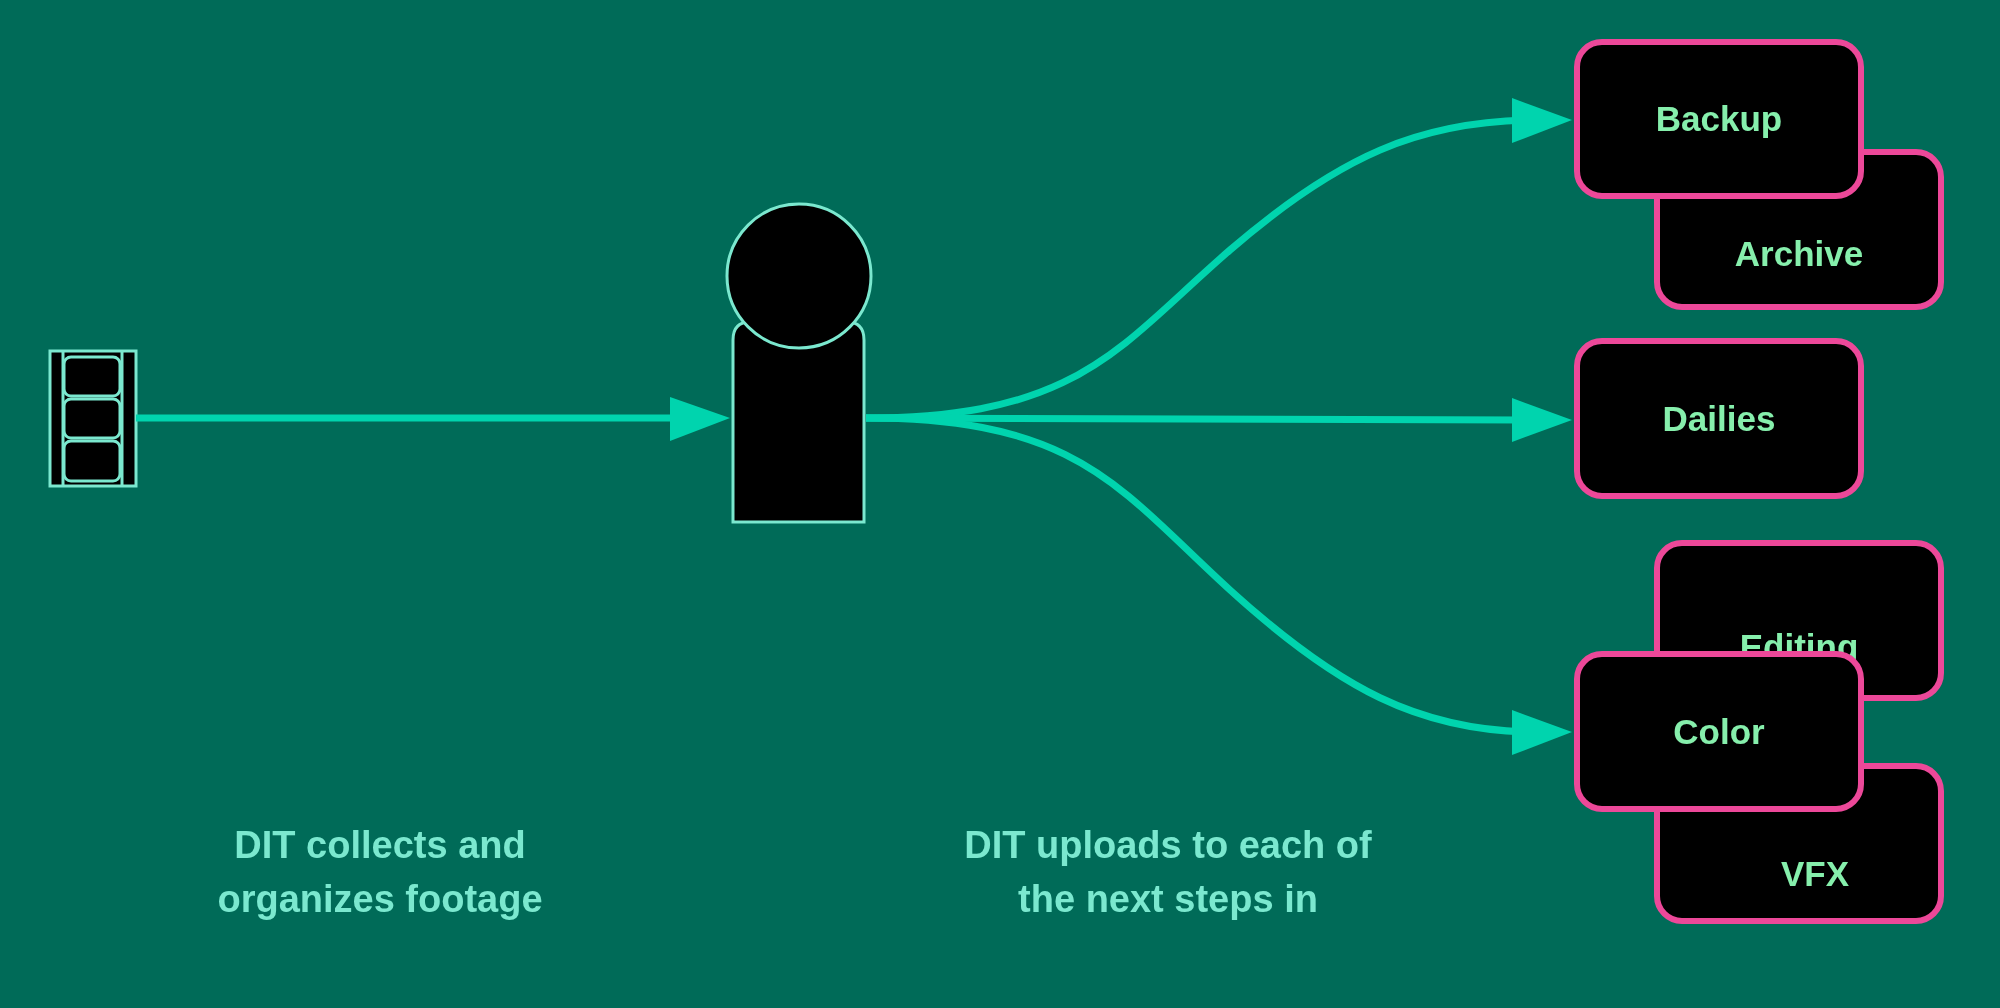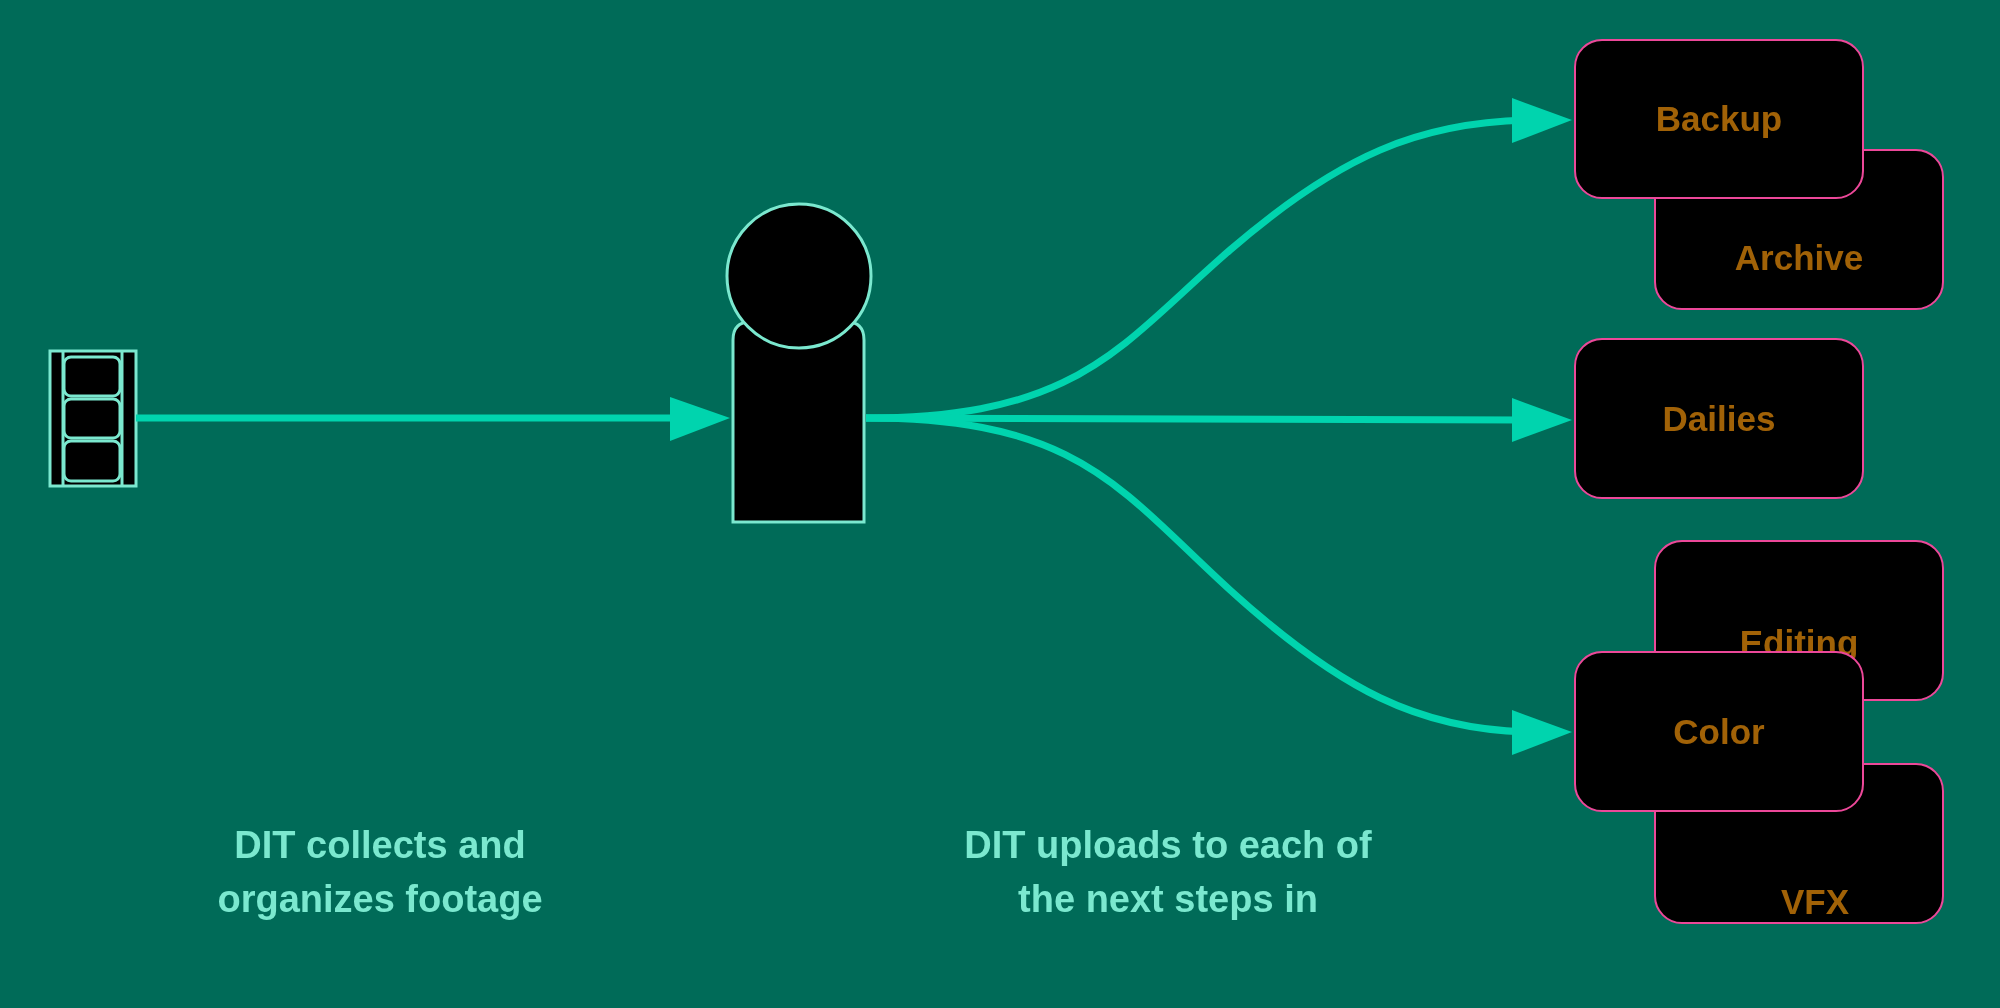--- a/index.html
+++ b/index.html
@@ -6,25 +6,25 @@
     body {
       width: 2000px; height: 1008px;
       background: #006B58;
       position: relative; overflow: hidden;
       font-family: "Liberation Sans", "DejaVu Sans", sans-serif;
     }
     svg.diagram { position: absolute; left: 0; top: 0; }
     .box {
       position: absolute;
       background: #000;
-      border: 2px solid #ec4899;
+      border: 6px solid #ec4899;
       border-radius: 28px;
       box-sizing: border-box;
       display: flex; align-items: center; justify-content: center;
-      color: #a16207;
+      color: #86efac;
       font-weight: bold;
       font-size: 35px;
     }
     .box span { position: relative; }
     .caption {
       position: absolute;
       color: #7BE8CF;
       font-weight: bold;
       font-size: 38px;
       line-height: 54px;
@@ -76,21 +76,21 @@
   <span>Backup</span>
 </div>
 
 <div class="box" style="left:1574px; top:338px; width:290px; height:161px;align-items:center;">
   <span>Dailies</span>
 </div>
 
 <div class="box" style="left:1654px; top:540px; width:290px; height:161px; align-items:flex-start; padding-top:81px;">
   <span>Editing</span>
 </div>
-<div class="box" style="left:1654px; top:763px; width:290px; height:161px; align-items:flex-end; padding-top:60px;padding-left:32px;">
+<div class="box" style="left:1654px; top:763px; width:290px; height:161px; align-items:center; padding-top:60px;padding-left:32px;">
   <span>VFX</span>
 </div>
 <div class="box" style="left:1574px; top:651px; width:290px; height:161px;">
   <span>Color</span>
 </div>
 
 <div class="caption" style="left:170px; top:818px; width:420px;">
   <div>DIT collects and</div>
   <div>organizes footage</div>
 </div>

